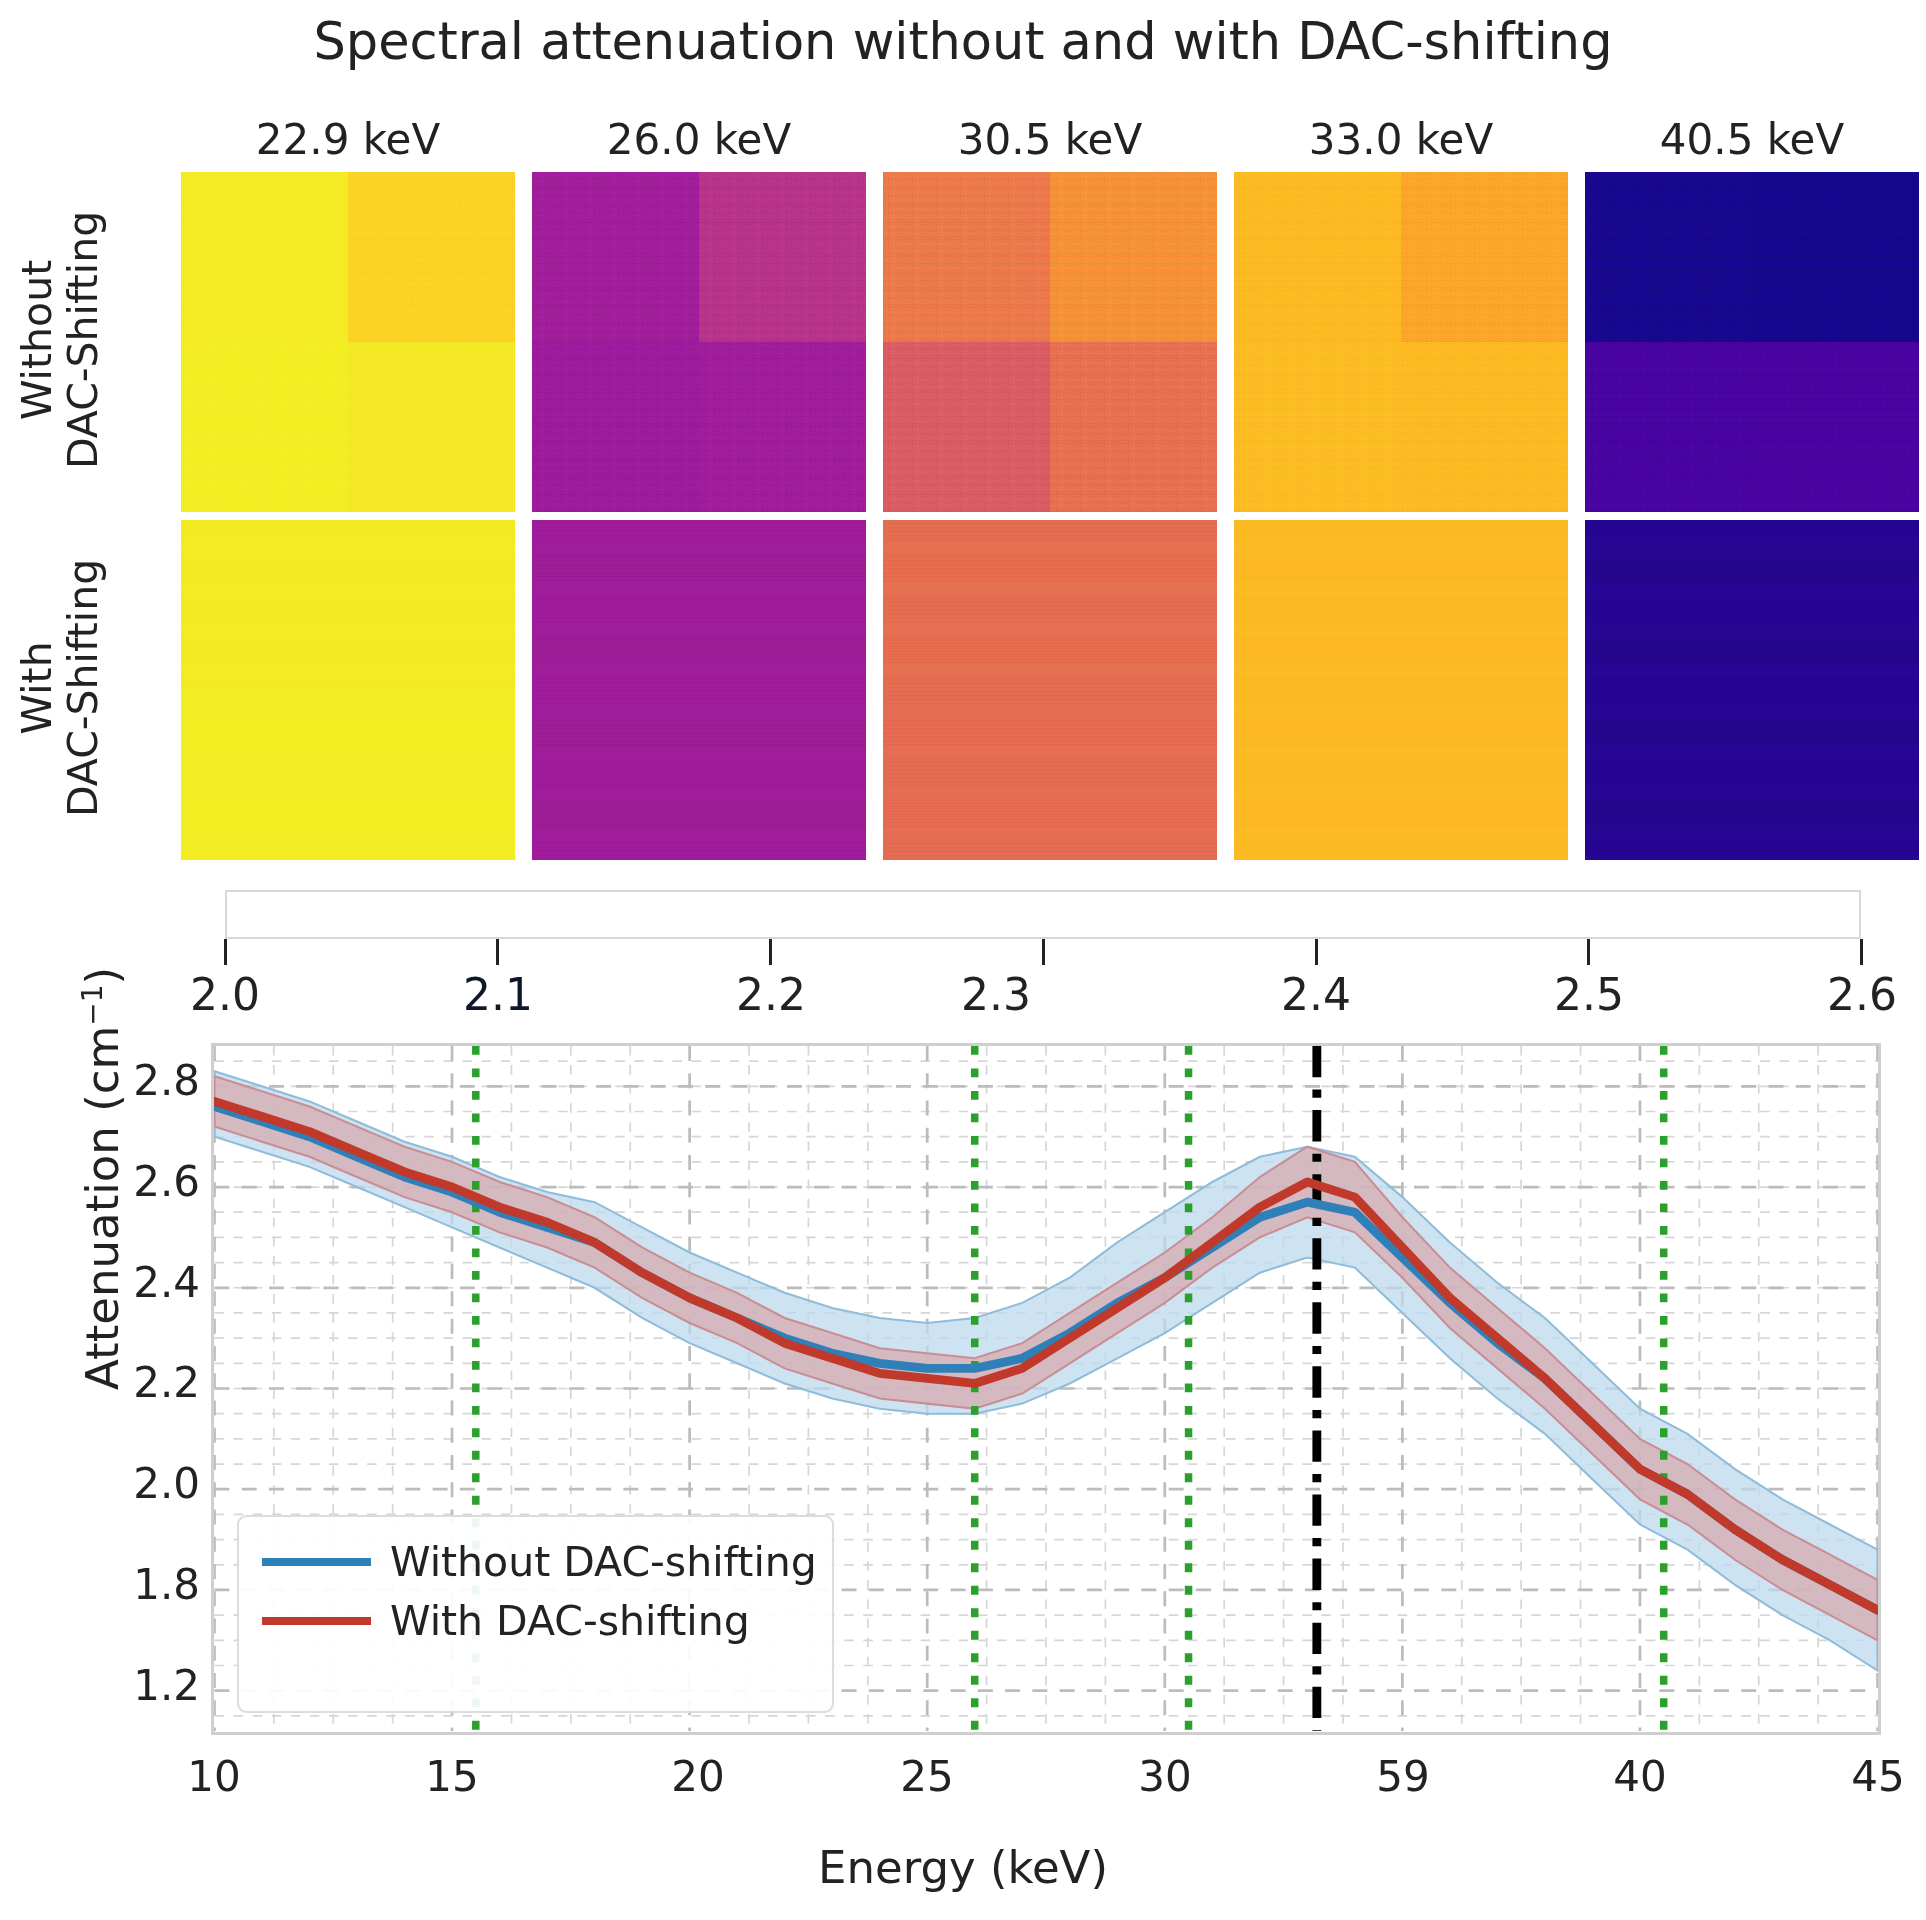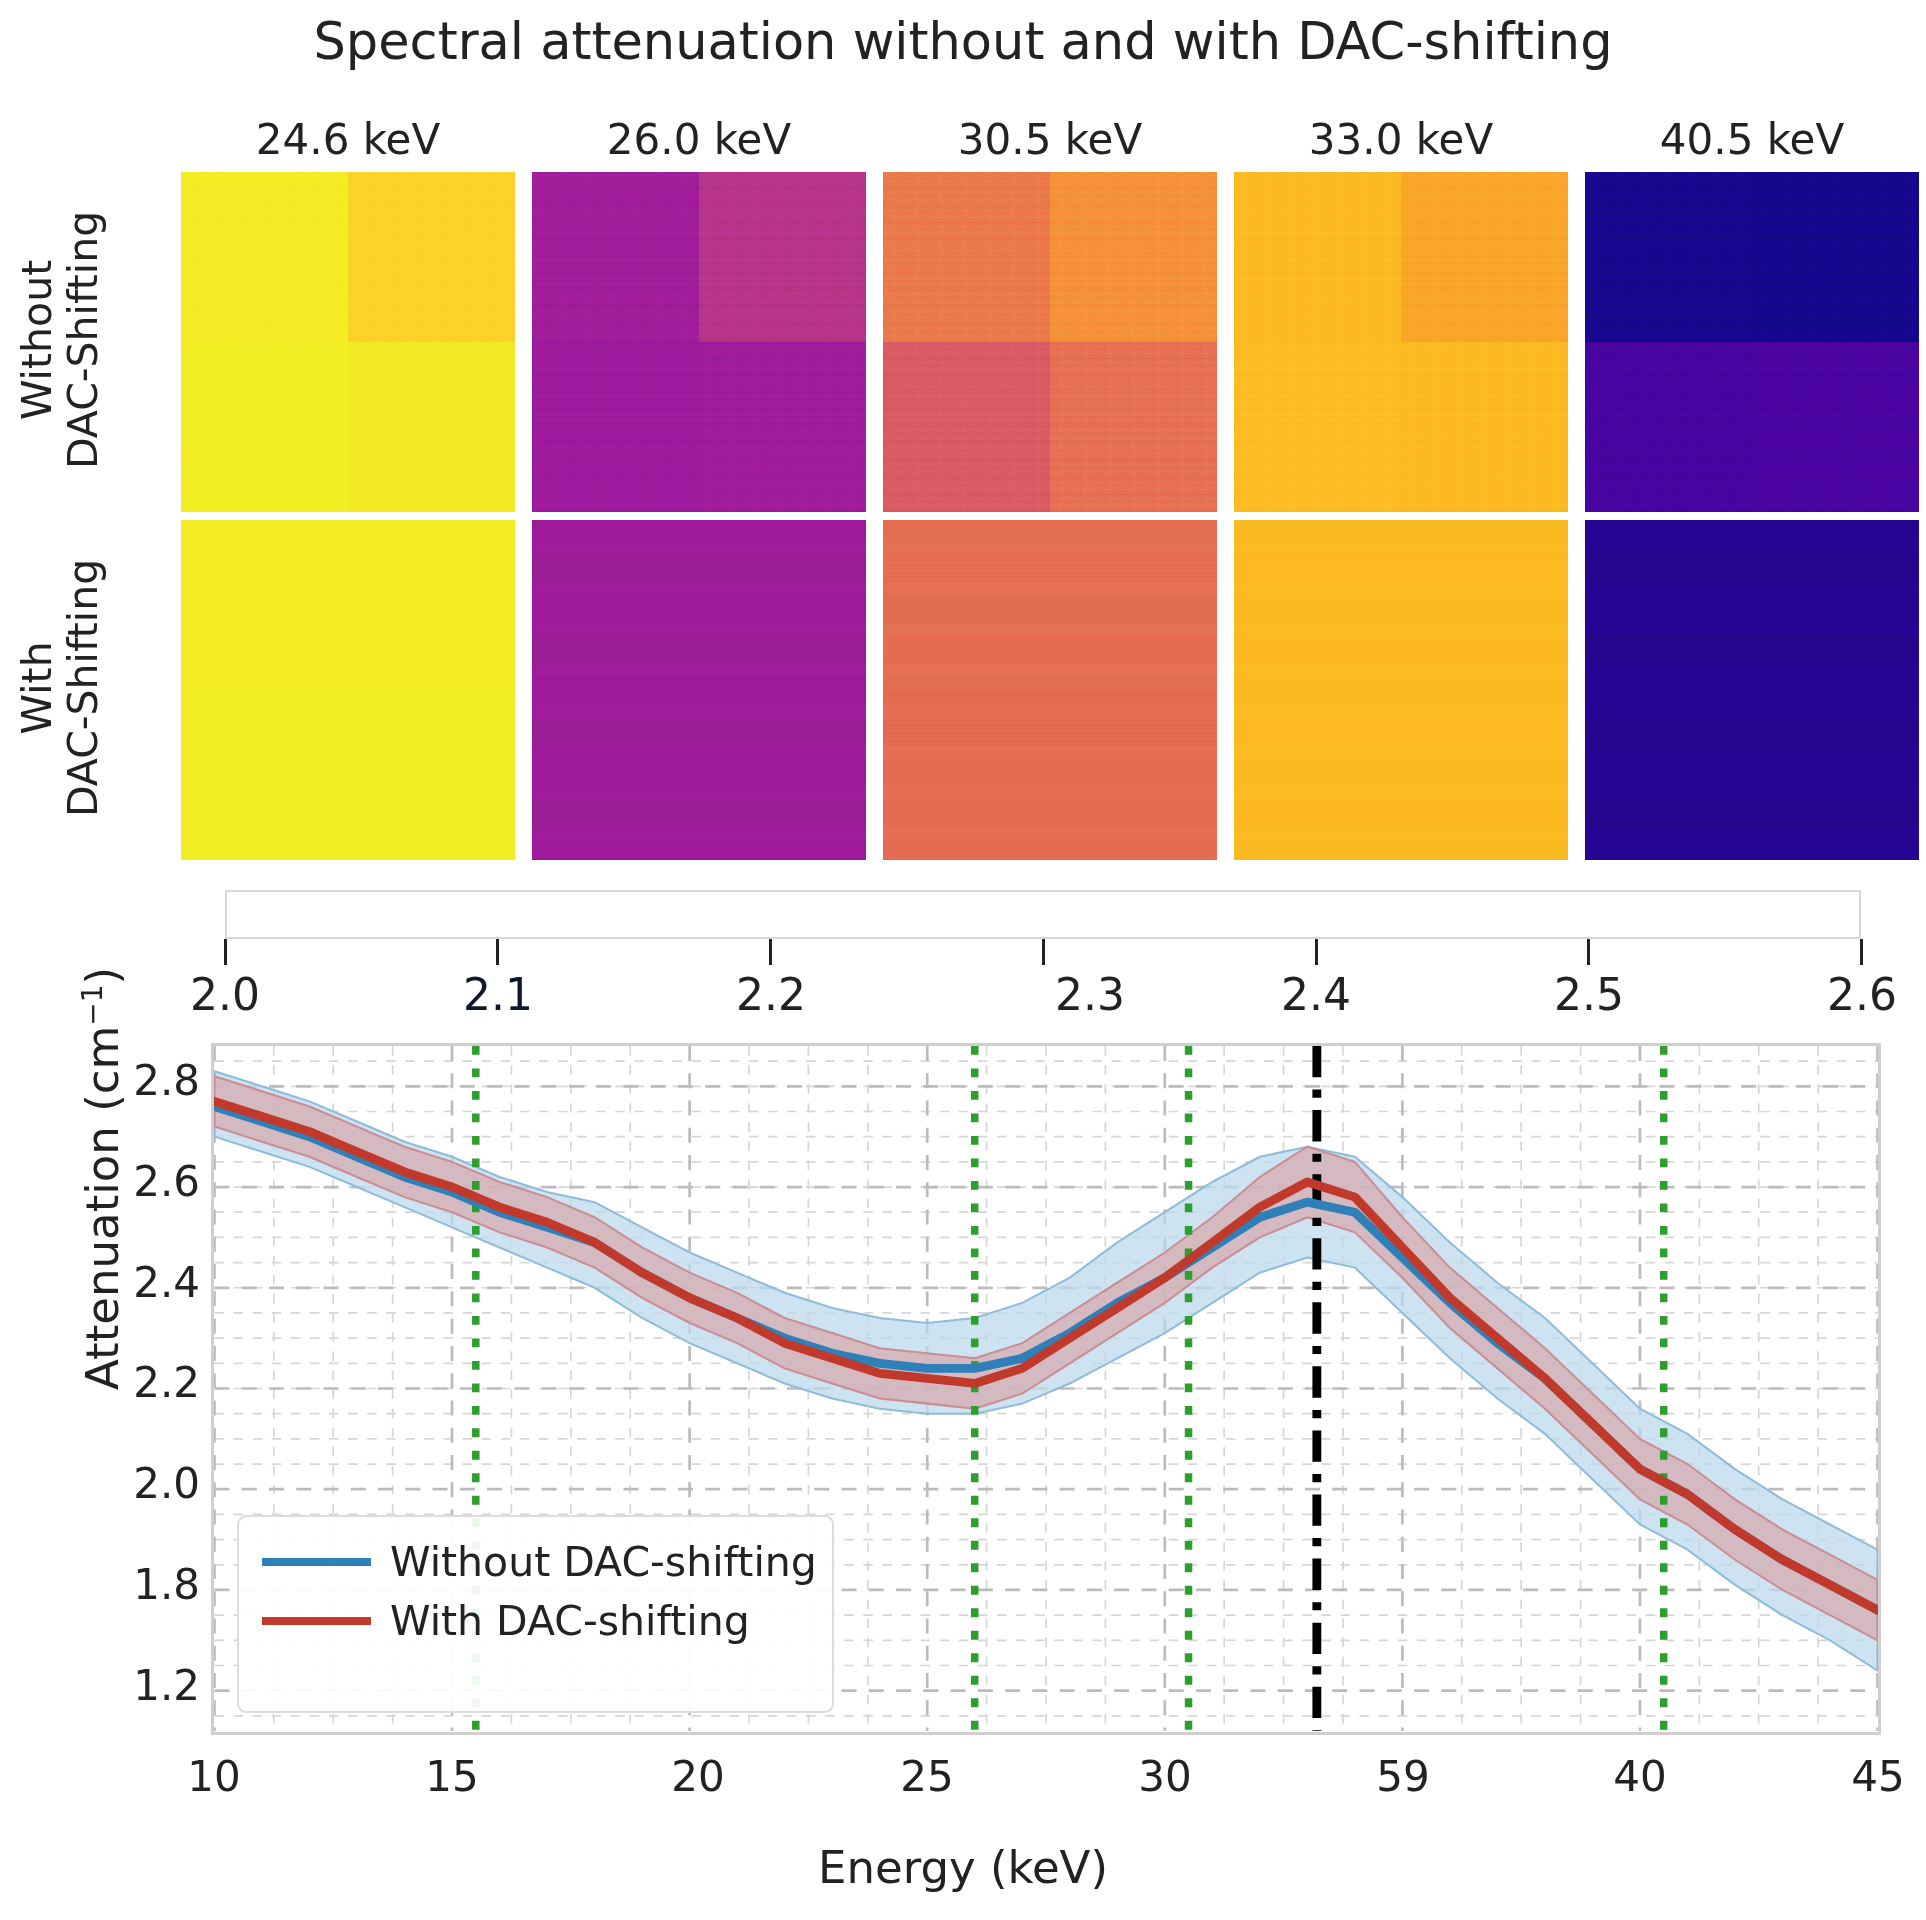--- a/index.html
+++ b/index.html
@@ -98,21 +98,21 @@
   }
   .leg-row{display:flex;align-items:center;height:59px;}
   .leg-swatch{width:109px;height:0;margin-right:19px;flex:none;}
   .leg-txt{font-size:41px;color:#222;white-space:nowrap;}
 </style>
 </head>
 <body>
 
 <div id="figure-title">Spectral attenuation without and with DAC-shifting</div>
 
-<div class="col-head" id="ch0" style="left: 181px; width: 334px;">24.6 keV</div>
+<div class="col-head" id="ch0" style="left: 181px; width: 334px;">22.9 keV</div>
 <div class="col-head" id="ch1" style="left: 532px; width: 334px;">26.0 keV</div>
 <div class="col-head" id="ch2" style="left: 883px; width: 334px;">30.5 keV</div>
 <div class="col-head" id="ch3" style="left: 1234px; width: 334px;">33.0 keV</div>
 <div class="col-head" id="ch4" style="left: 1585px; width: 334px;">40.5 keV</div>
 
 <div class="row-label" id="rl0" style="left: -157px; top: 294px; width: 436px;">Without
 DAC-Shifting</div>
 <div class="row-label" id="rl1" style="left: -157px; top: 642px; width: 436px;">With
 DAC-Shifting</div>
 
@@ -193,21 +193,21 @@
   <div id="colorbar"></div>
 </div>
 <div id="cb-ticks">
     <div style="position: absolute; width: 3.4px; height: 26px; background: rgb(34, 34, 34); left: 224px; top: 939px;"></div>
     <div style="position: absolute; font-size: 44px; color: rgb(34, 34, 34); text-align: center; width: 164px; left: 143px; top: 969px;">2.0</div>
     <div style="position: absolute; width: 3.4px; height: 26px; background: rgb(34, 34, 34); left: 496px; top: 939px;"></div>
     <div style="position: absolute; font-size: 44px; color: #0f172a; text-align: center; width: 164px; left: 416px; top: 969px;">2.1</div>
     <div style="position: absolute; width: 3.4px; height: 26px; background: rgb(34, 34, 34); left: 769px; top: 939px;"></div>
     <div style="position: absolute; font-size: 44px; color: rgb(34, 34, 34); text-align: center; width: 164px; left: 689px; top: 969px;">2.2</div>
     <div style="position: absolute; width: 3.4px; height: 26px; background: rgb(34, 34, 34); left: 1042px; top: 939px;"></div>
-    <div style="position: absolute; font-size: 44px; color: rgb(34, 34, 34); text-align: right; width: 164px; left: 961px; top: 969px;">2.3</div>
+    <div style="position: absolute; font-size: 44px; color: rgb(34, 34, 34); text-align: left; width: 164px; left: 961px; top: 969px;">2.3</div>
     <div style="position: absolute; width: 3.4px; height: 26px; background: rgb(34, 34, 34); left: 1315px; top: 939px;"></div>
     <div style="position: absolute; font-size: 44px; color: rgb(34, 34, 34); text-align: center; width: 164px; left: 1234px; top: 969px;">2.4</div>
     <div style="position: absolute; width: 3.4px; height: 26px; background: rgb(34, 34, 34); left: 1587px; top: 939px;"></div>
     <div style="position: absolute; font-size: 44px; color: rgb(34, 34, 34); text-align: center; width: 164px; left: 1507px; top: 969px;">2.5</div>
     <div style="position: absolute; width: 3.4px; height: 26px; background: rgb(34, 34, 34); left: 1860px; top: 939px;"></div>
     <div style="position: absolute; font-size: 44px; color: rgb(34, 34, 34); text-align: center; width: 164px; left: 1780px; top: 969px;">2.6</div>
   </div>
 
 <div id="plot-frame">
   <svg id="plot-svg" width="1664" height="685" viewBox="0 0 2440 1005">

